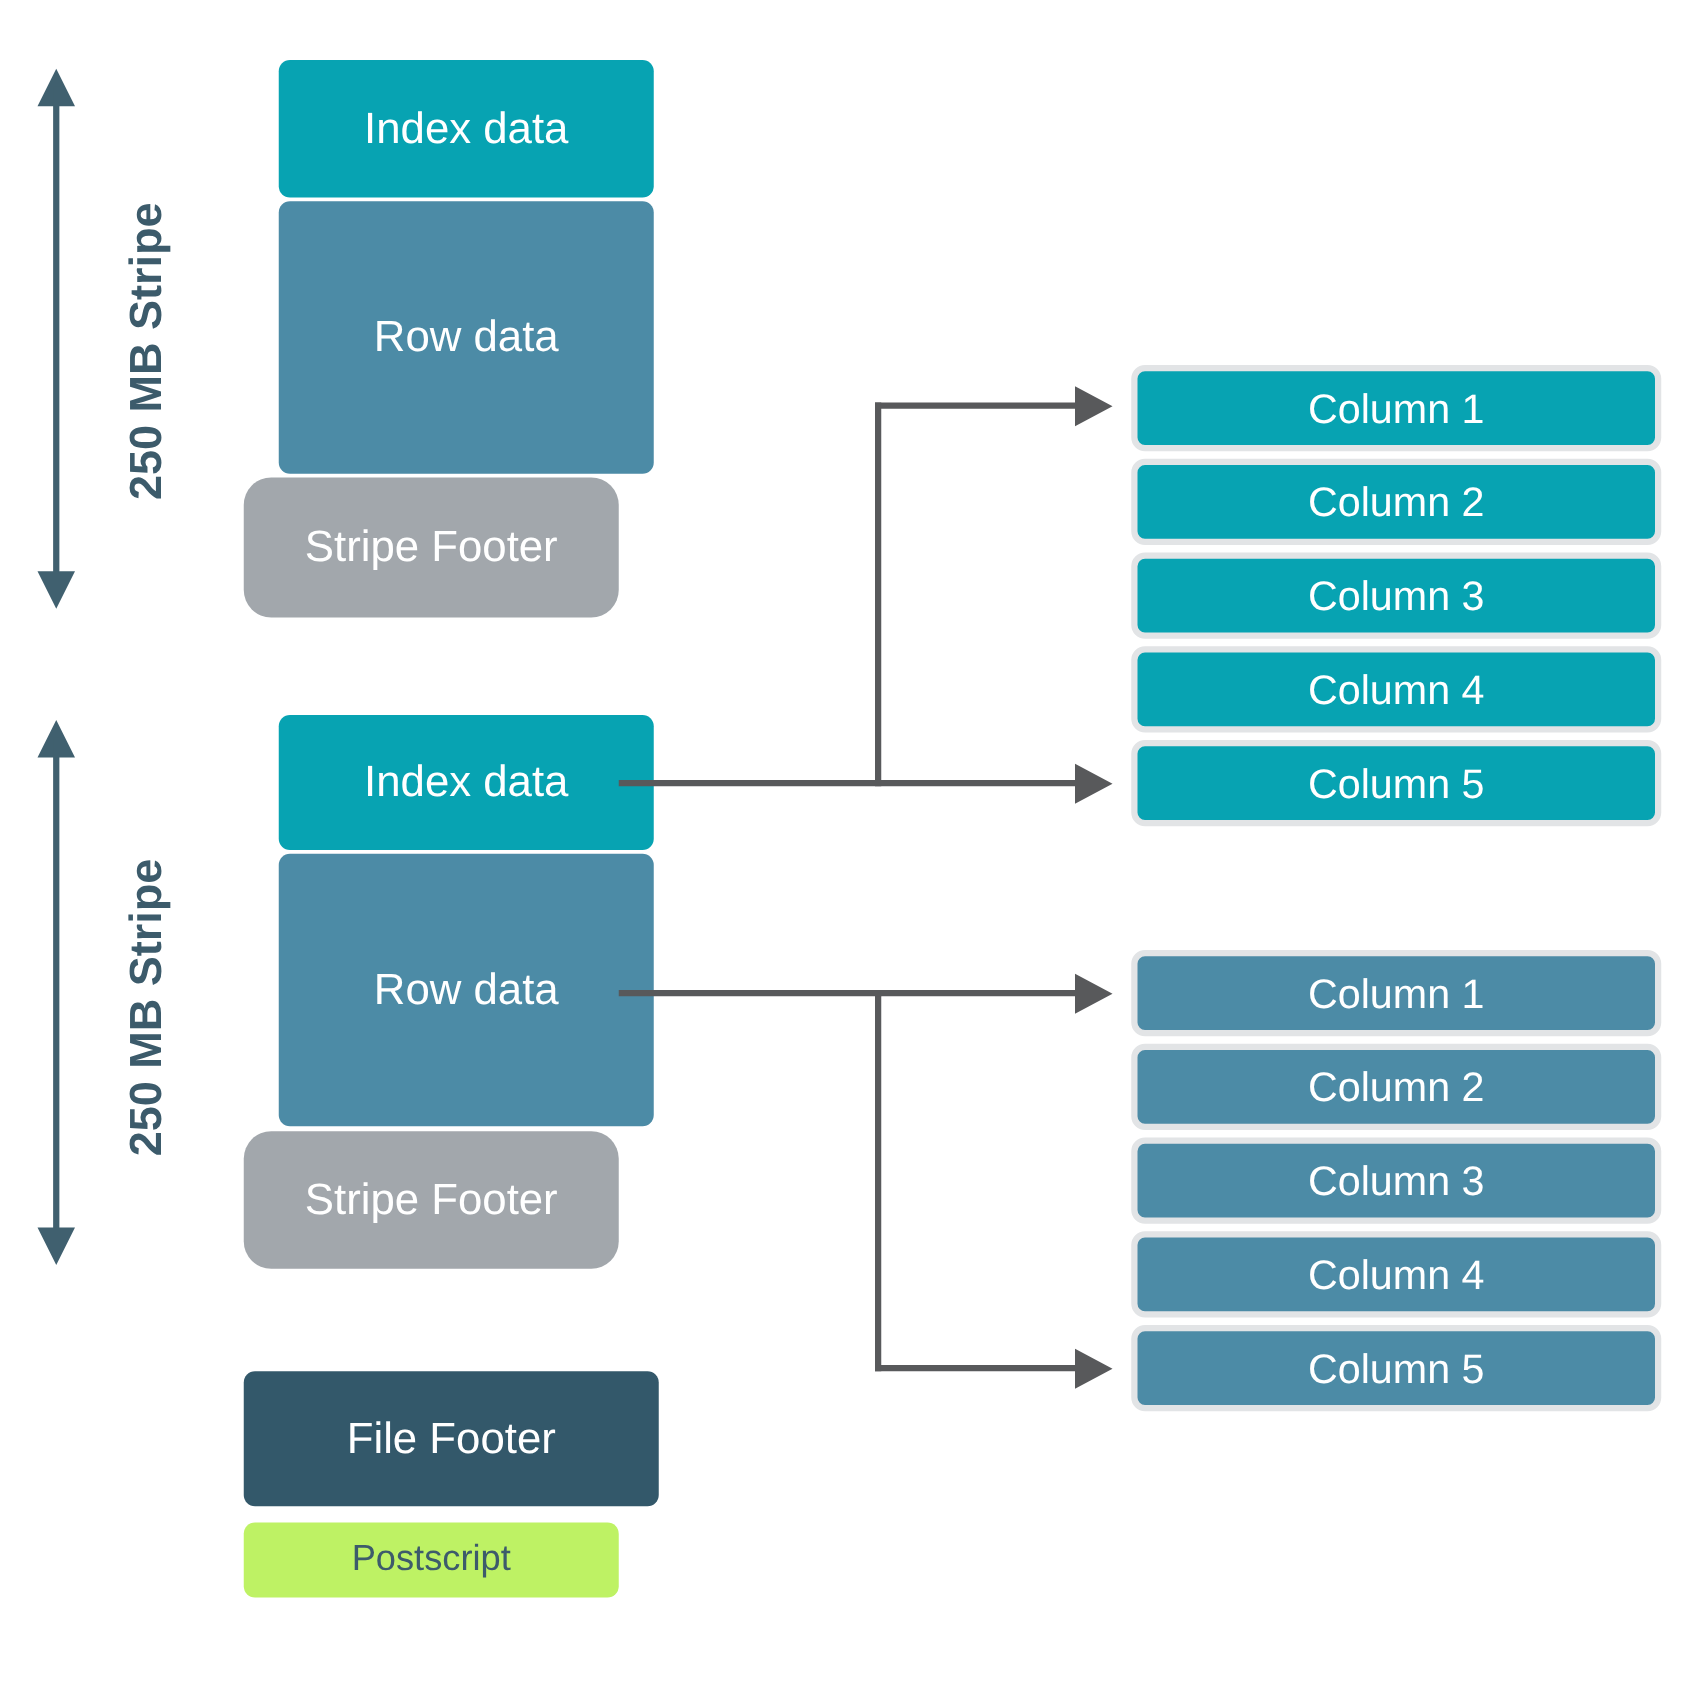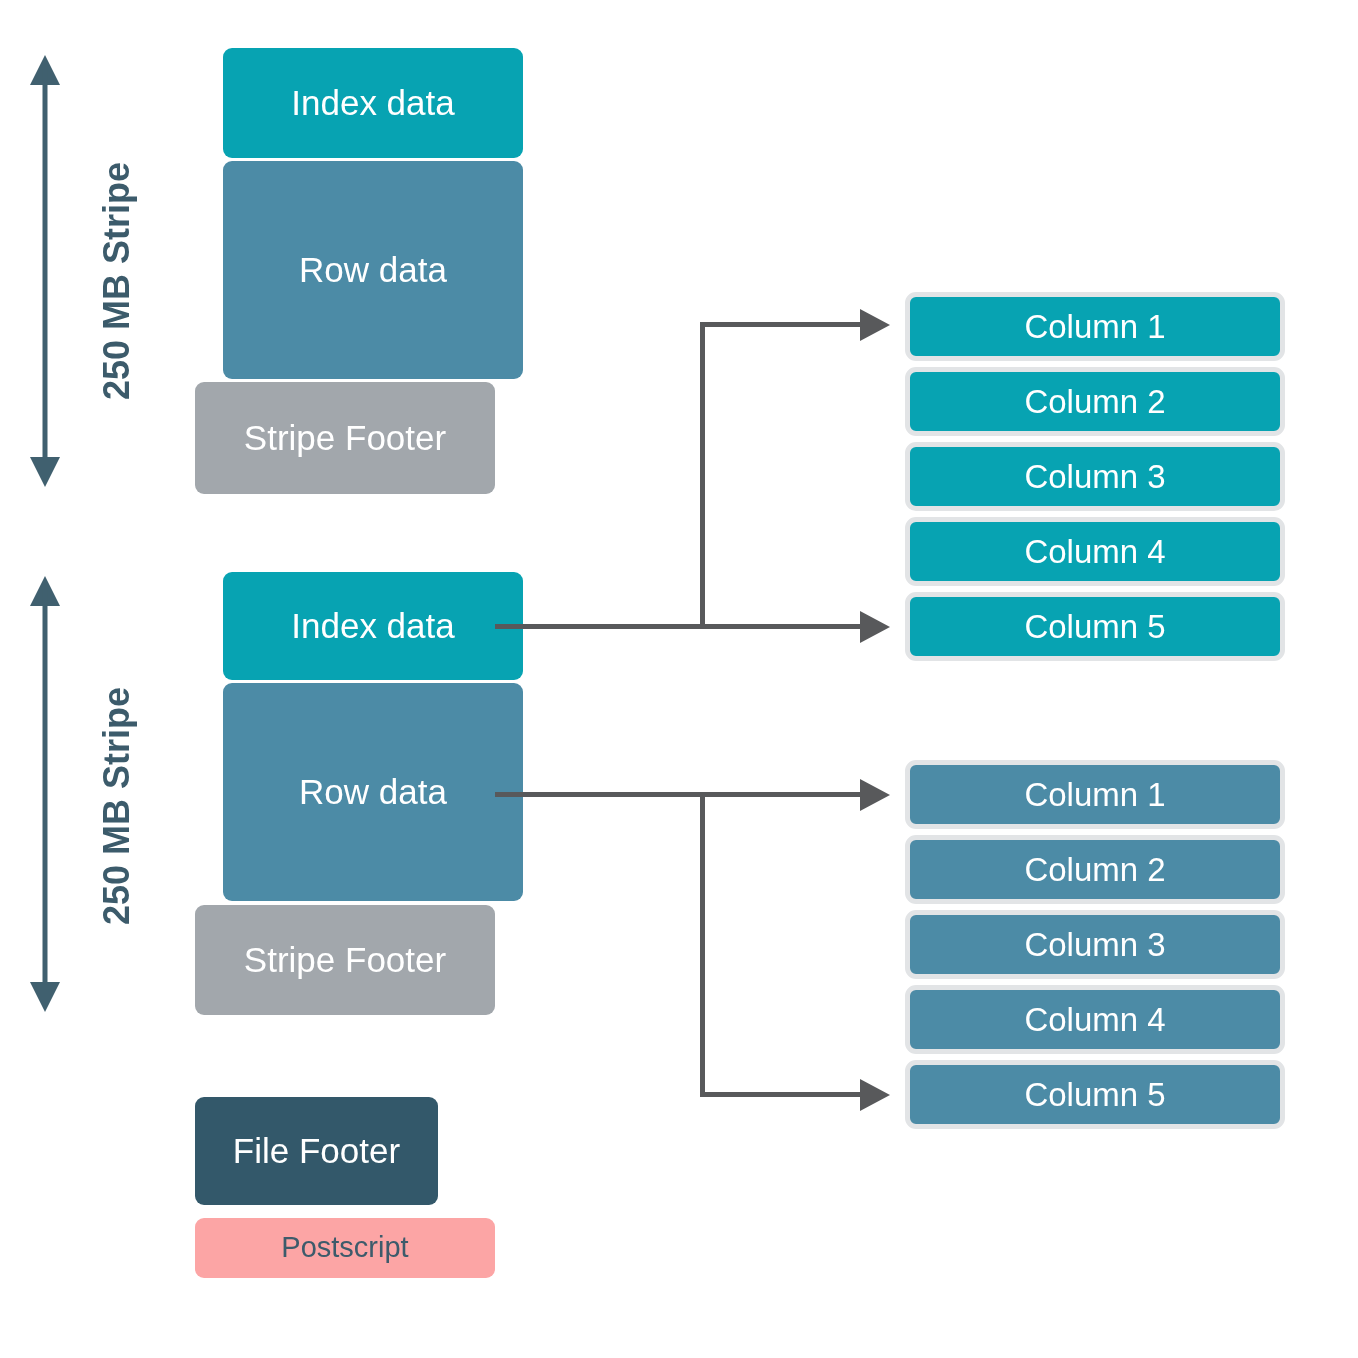--- a/index.html
+++ b/index.html
@@ -29,32 +29,32 @@
     border-radius: 9px;
     box-sizing: border-box;
     text-align: center;
     line-height: 1.1;
     white-space: nowrap;
   }
   .blk.teal   { background: #07A3B2; }
   .blk.blue   { background: #4C8BA6; }
   .blk.gray   { background: #A2A7AC; }
   .blk.dark   { background: #33586A; }
-  .blk.light  { background: #fca5a5; color: #3D5B6B; }
+  .blk.light  { background: #bef264; color: #3D5B6B; }
 
   .stripe-label   { font-size: 35px; margin-left: 28px; }
-  .footer-label   { font-size: 35px; }
+  .footer-label   { font-size: 35px; border-radius: 22px; }
   .postscript-lbl { font-size: 29px; }
   .filefooter-lbl { font-size: 35px; }
 
   
   .colchip {
     position: absolute;
     left: 905px;
-    width: 380px;
+    width: 424px;
     height: 69px;
     box-sizing: border-box;
     border-radius: 11px;
     border: 5px solid #E2E4E6;
     display: flex;
     align-items: center;
     justify-content: center;
     color: #ffffff;
     font-size: 33px;
     white-space: nowrap;
@@ -135,21 +135,21 @@
   <div class="blk blue stripe-label" style="left:195px; top:161px; width:300px; height:218px;">Row data</div>
 
   <div class="blk gray footer-label" style="left:195px; top:382px; width:300px; height:112px;">Stripe Footer</div>
 
   <div class="blk teal stripe-label" style="left:195px; top:572px; width:300px; height:108px;">Index data</div>
 
   <div class="blk blue stripe-label" style="left:195px; top:683px; width:300px; height:218px;">Row data</div>
 
   <div class="blk gray footer-label" style="left:195px; top:905px; width:300px; height:110px;">Stripe Footer</div>
 
-  <div class="blk dark filefooter-lbl" style="left:195px; top:1097px; width:243px; height:108px;">File Footer</div>
+  <div class="blk dark filefooter-lbl" style="left:195px; top:1097px; width:332px; height:108px;">File Footer</div>
 
   <div class="blk light postscript-lbl" style="left:195px; top:1218px; width:300px; height:60px;">Postscript</div>
 
   <div class="hline" style="left:495px; top:624px; width:210px;"></div>
 
   <div class="vline" style="left:700px; top:322px; height:305px;"></div>
 
   <div class="hline" style="left:700px; top:322px; width:165px;"></div>
   <div class="ahead" style="left:860px; top:309px;"></div>
 

